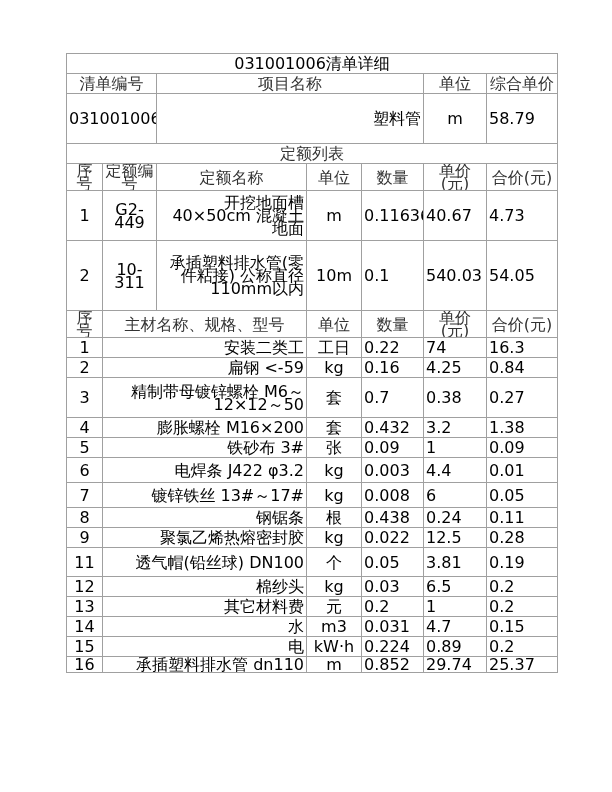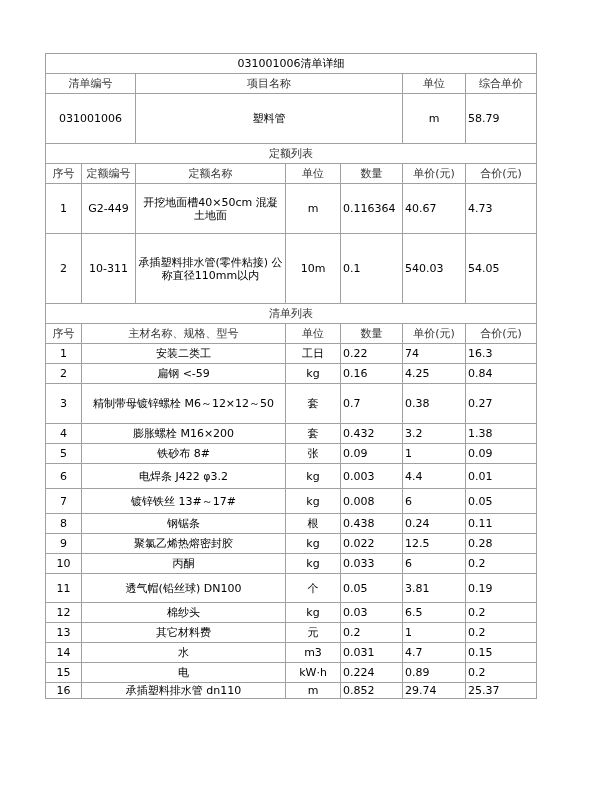--- a/index.html
+++ b/index.html
@@ -1,28 +1,28 @@
 <!DOCTYPE html>
 <html><head>
 <meta charset="utf-8">
 <style>
   html, body { margin:0; padding:0; background:#ffffff; }
   body { width:612px; height:792px; position:relative; font-family:"DejaVu Sans", sans-serif; color:#000; }
   table.main {
-    position:absolute; left:45px; top:53px; width:491px;
+    position:absolute; left:66px; top:53px; width:491px;
     border-collapse:collapse; table-layout:fixed;
-    font-size:11px;
+    font-size:16px;
   }
   table.main td {
     border:1px solid #a0a0a0; padding:0 2px; vertical-align:middle;
     overflow:hidden; line-height:13px;
   }
   .c { text-align:center; }
   .r { }
-  .l { text-align:center; }
+  .l { text-align:right; }
   .zh { color:#333; }
 </style>
 </head>
 <body>
 
 <table class="main">
   <colgroup>
     <col style="width:36px">
     <col style="width:54px">
     <col style="width:150px">
@@ -71,23 +71,20 @@
     <tr style="height:70px">
       <td class="c">2</td>
       <td class="c">10-311</td>
       <td class="l">承插塑料排水管(零件粘接) 公称直径110mm以内</td>
       <td class="c">10m</td>
       <td class="r">0.1</td>
       <td class="r">540.03</td>
       <td class="r">54.05</td>
     </tr>
     <tr style="height:20px">
-      <td colspan="7" class="c zh">清单列表</td>
-    </tr>
-    <tr style="height:20px">
       <td class="c zh">序号</td>
       <td colspan="2" class="c zh">主材名称、规格、型号</td>
       <td class="c zh">单位</td>
       <td class="c zh">数量</td>
       <td class="c zh">单价(元)</td>
       <td class="c zh">合价(元)</td>
     </tr>
   <tr style="height: 20px;">
         <td class="c">1</td>
         <td class="l" colspan="2">安装二类工</td>
@@ -115,21 +112,21 @@
       <tr style="height: 20px;">
         <td class="c">4</td>
         <td class="l" colspan="2">膨胀螺栓 M16×200</td>
         <td class="c">套</td>
         <td class="r">0.432</td>
         <td class="r">3.2</td>
         <td class="r">1.38</td>
       </tr>
       <tr style="height: 20px;">
         <td class="c">5</td>
-        <td class="l" colspan="2">铁砂布 8#</td>
+        <td class="l" colspan="2">铁砂布 3#</td>
         <td class="c">张</td>
         <td class="r">0.09</td>
         <td class="r">1</td>
         <td class="r">0.09</td>
       </tr>
       <tr style="height: 25px;">
         <td class="c">6</td>
         <td class="l" colspan="2">电焊条 J422 φ3.2</td>
         <td class="c">kg</td>
         <td class="r">0.003</td>
@@ -152,28 +149,20 @@
         <td class="r">0.24</td>
         <td class="r">0.11</td>
       </tr>
       <tr style="height: 20px;">
         <td class="c">9</td>
         <td class="l" colspan="2">聚氯乙烯热熔密封胶</td>
         <td class="c">kg</td>
         <td class="r">0.022</td>
         <td class="r">12.5</td>
         <td class="r">0.28</td>
-      </tr>
-      <tr style="height: 20px;">
-        <td class="c">10</td>
-        <td class="l" colspan="2">丙酮</td>
-        <td class="c">kg</td>
-        <td class="r">0.033</td>
-        <td class="r">6</td>
-        <td class="r">0.2</td>
       </tr>
       <tr style="height: 29px;">
         <td class="c">11</td>
         <td class="l" colspan="2">透气帽(铅丝球) DN100</td>
         <td class="c">个</td>
         <td class="r">0.05</td>
         <td class="r">3.81</td>
         <td class="r">0.19</td>
       </tr>
       <tr style="height: 20px; margin-left: 39px;">

